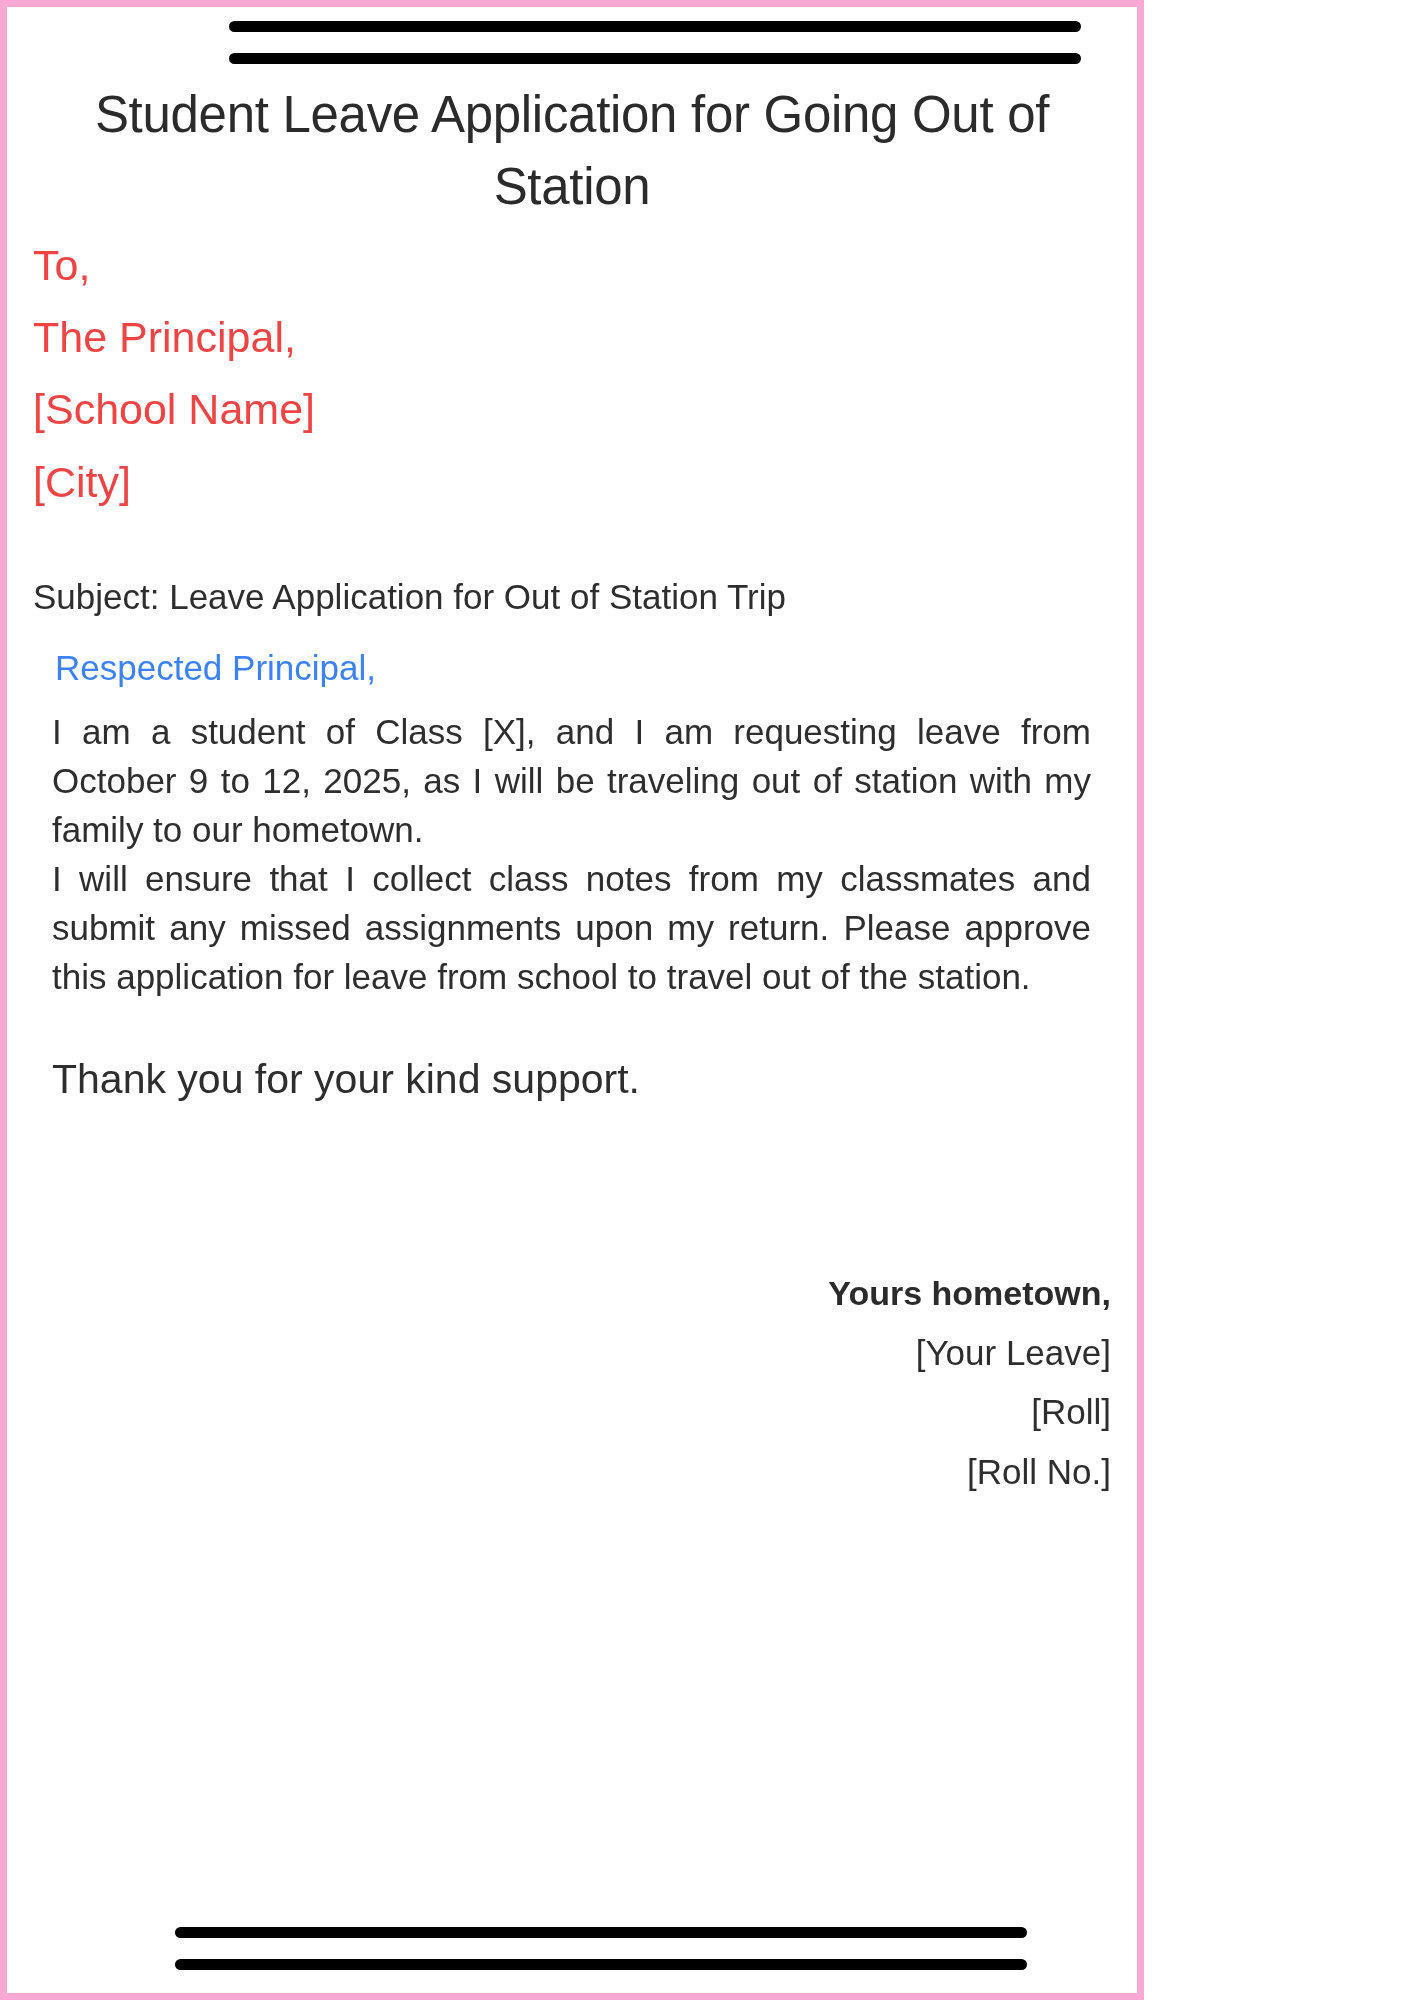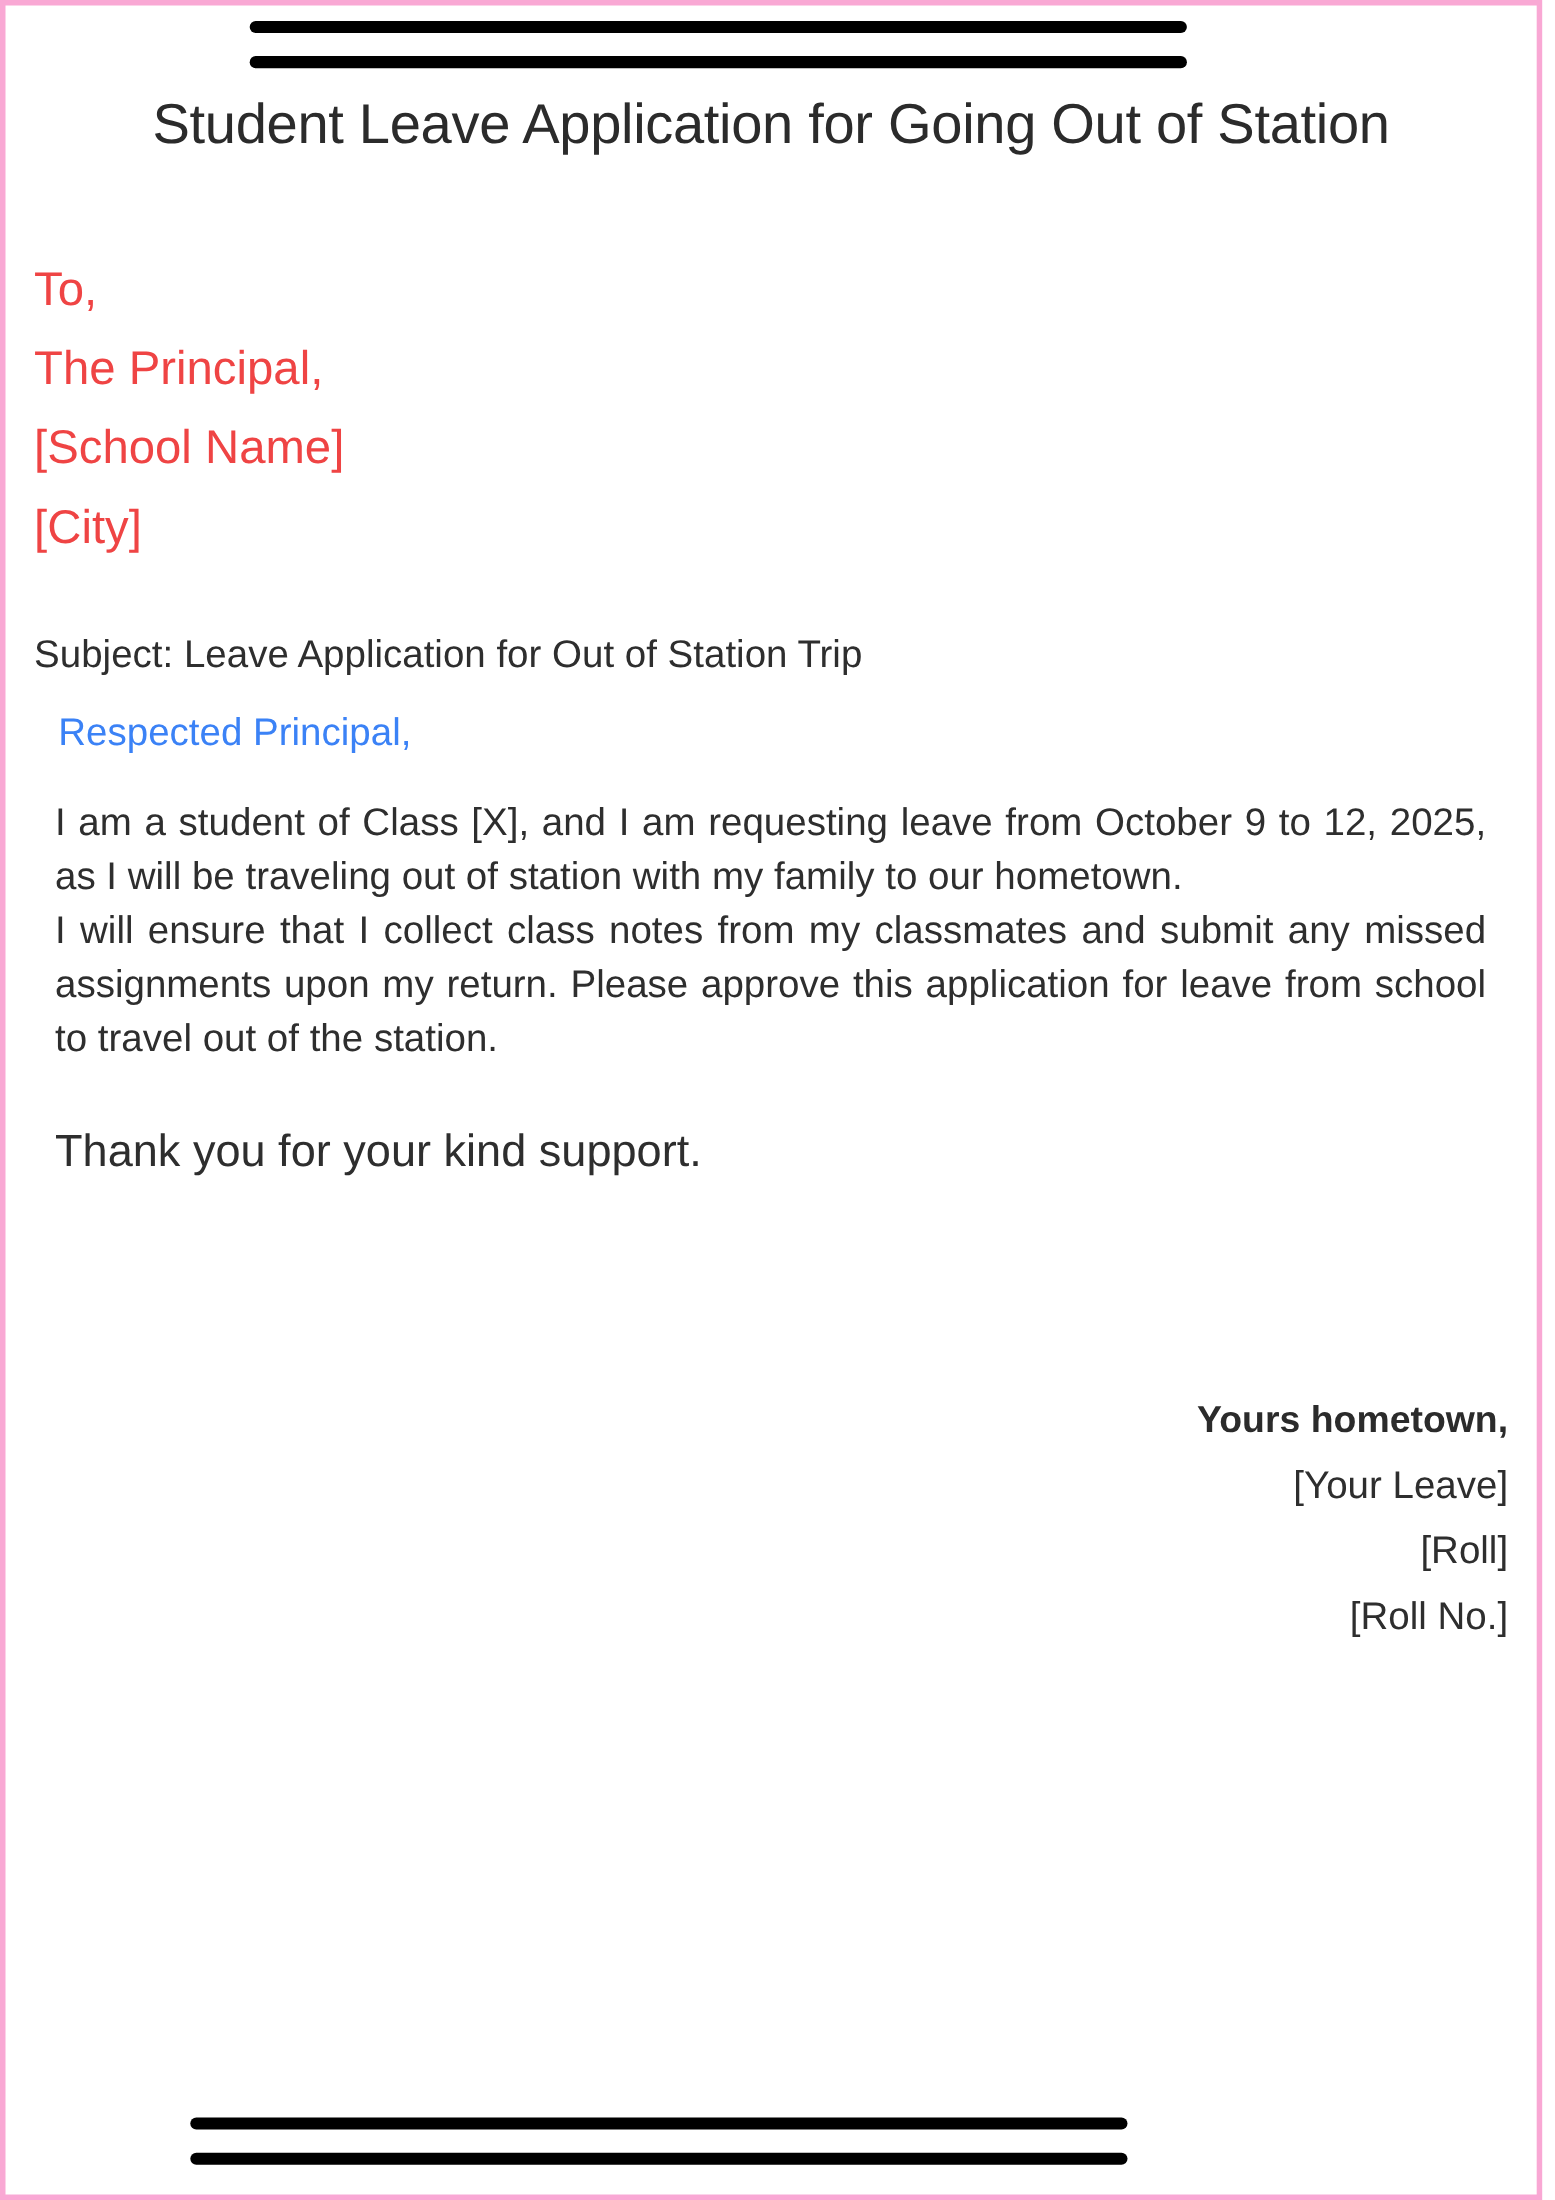--- a/index.html
+++ b/index.html
@@ -3,25 +3,25 @@
 <meta charset="utf-8">
 <style>
   html, body {
     margin: 0;
     padding: 0;
     background: #ffffff;
   }
 
   .page {
     position: relative;
-    width: 1402px;
+    width: 1144px;
     height: 2000px;
     background: #ffffff;
     box-sizing: border-box;
-    border: 5px solid #f9a8d4;
+    border: 7px solid #f9a8d4;
     font-family: "Liberation Sans", sans-serif;
     color: #2e2e2e;
     overflow: hidden;
     text-decoration: underline;
   }
 
   .inner {
     position: relative;
     width: 100%;
     height: 100%;
@@ -101,21 +101,21 @@
     font-size: 35px;
     line-height: 1.40;
     text-align: justify;
     text-justify: inter-word;
     padding-left: 19px;
     padding-right: 20px;
     color: #2e2e2e;
     margin: 0;
   }
 
-  .para.first { margin-top: 34px; }
+  .para.first { margin-top: 16px; }
   .para.second { margin-top: 0px; }
 
   .thanks {
     font-size: 41px;
     line-height: 1.3;
     padding-left: 19px;
     margin-top: 52px;
     color: #2e2e2e;
   }
 

